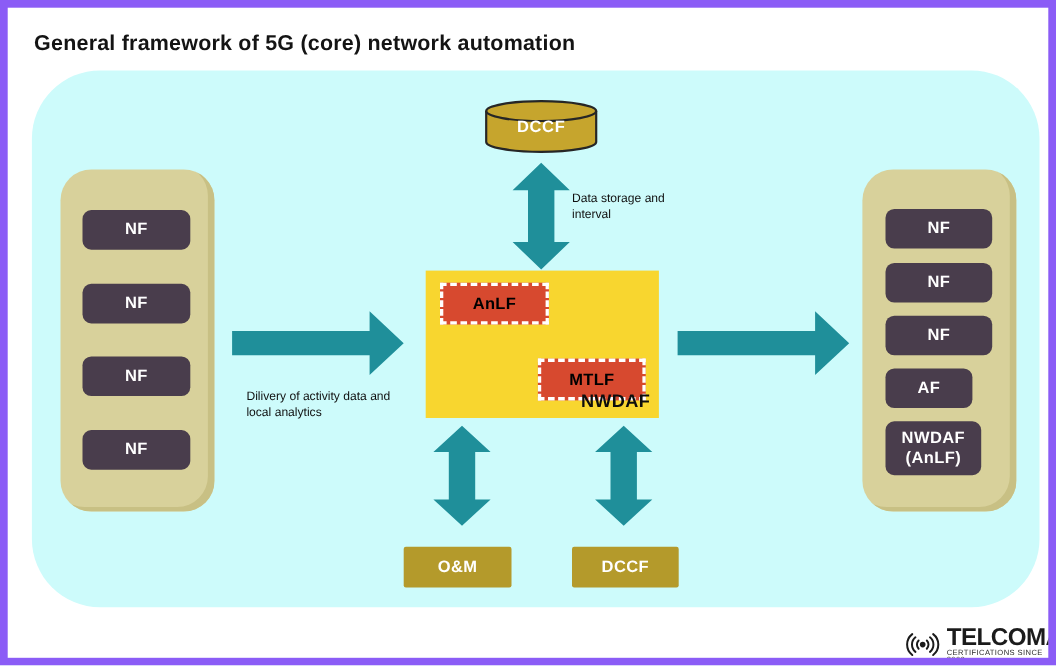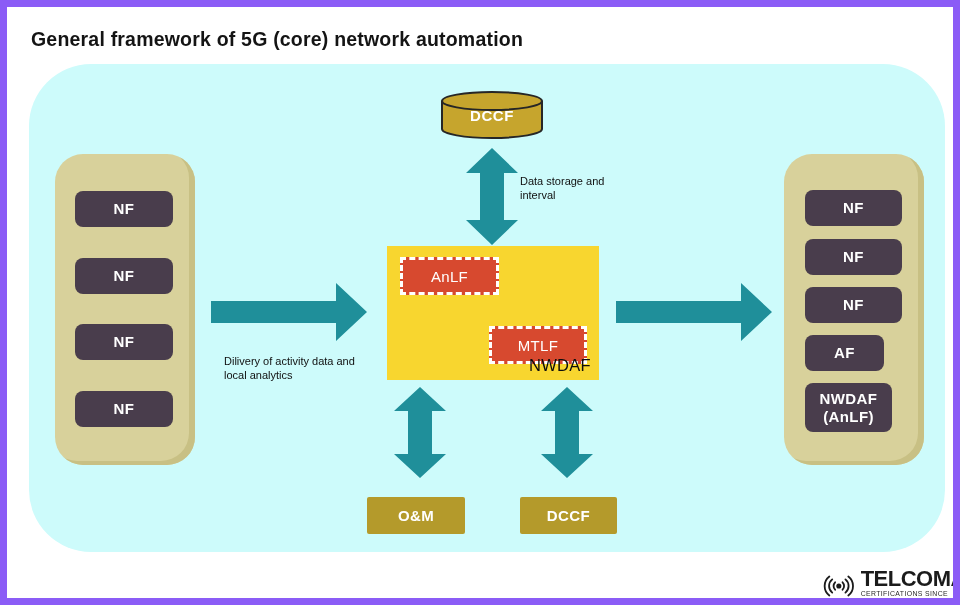--- a/index.html
+++ b/index.html
@@ -34,25 +34,25 @@
   }
   .note{
     position:absolute;font-size:11px;line-height:1.28;color:#101010;
   }
   .yellowbox{
     position:absolute;left:380px;top:239px;width:212px;height:134px;
     background:#f8d62f;
   }
   .redbox{
     position:absolute;background:#d7492f;border:3px dashed #ffffff;
-    box-sizing:border-box;color:#ffffff;font-weight:400;font-size:15px;
+    box-sizing:border-box;color:#000000;font-weight:700;font-size:15px;
     display:flex;align-items:center;justify-content:center;letter-spacing:.3px;
   }
   .nwdaf-label{
-    position:absolute;right:8px;bottom:5px;font-size:16.5px;font-weight:400;
+    position:absolute;right:8px;bottom:5px;font-size:16.5px;font-weight:700;
     color:#0d0d0d;letter-spacing:.3px;
   }
   .goldbox{
     position:absolute;top:490px;height:37px;background:#b49a2b;color:#fff;
     font-weight:700;font-size:15px;display:flex;align-items:center;
     justify-content:center;letter-spacing:.4px;border-radius:2px;
   }
   .arrow{position:absolute;}
   .logo{
     position:absolute;left:812px;top:561px;display:flex;align-items:center;

